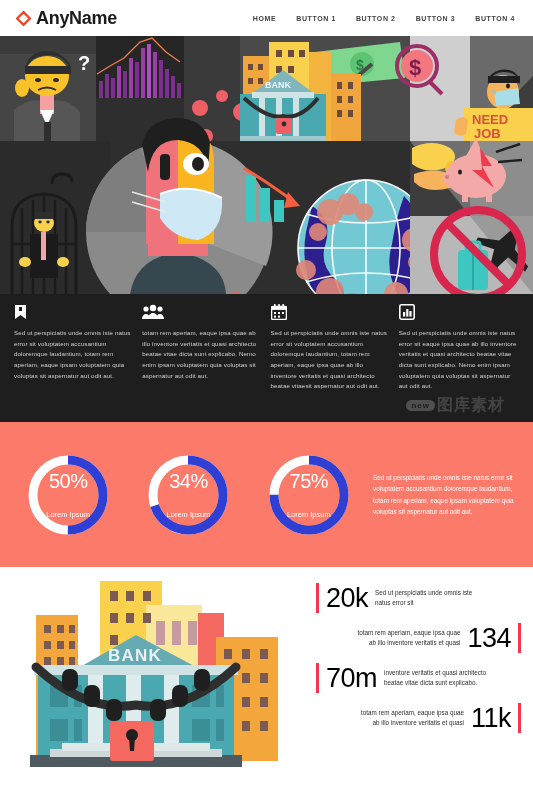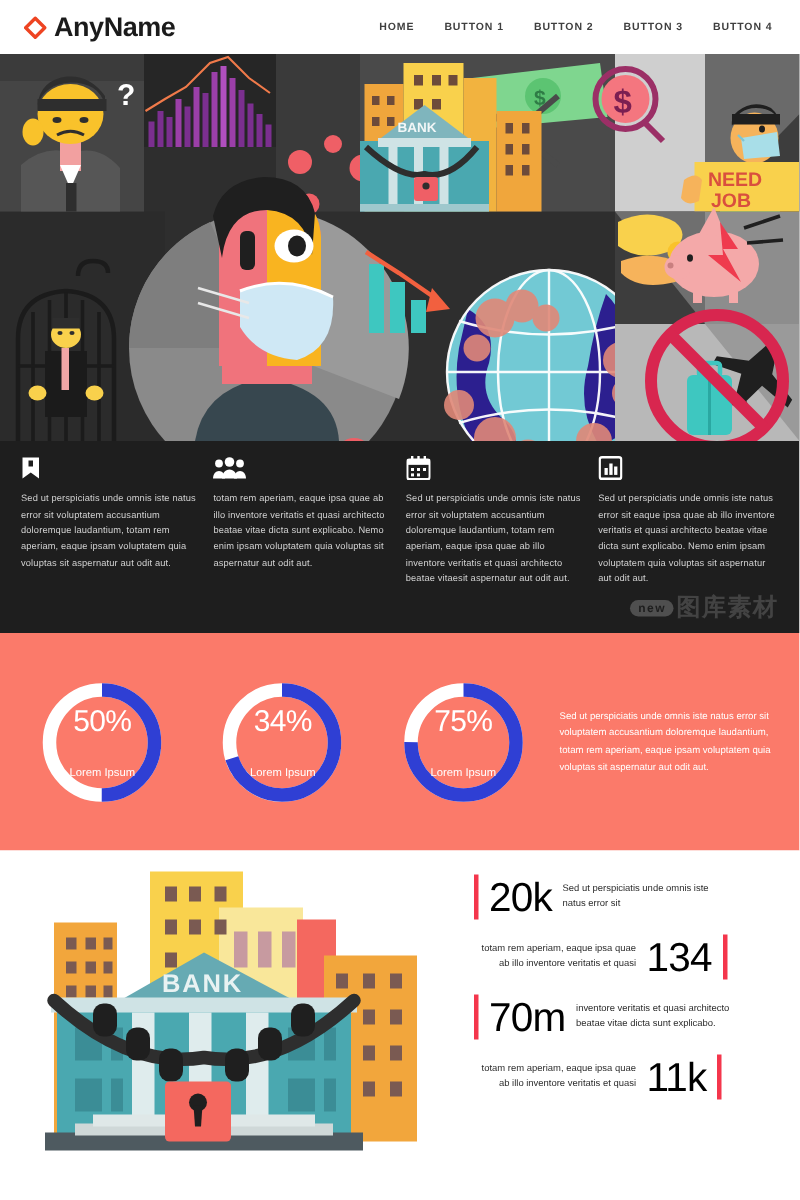--- a/index.html
+++ b/index.html
@@ -36,21 +36,21 @@
     background:#1e1e1e; height:128px; padding:10px 14px 0 14px;
     display:flex; gap:8px; position:relative;
   }
   .feature-col { flex:1 1 0; min-width:0; }
   .feature-icon { height:18px; margin-bottom:6px; color:#fff; }
   .feature-text {
     font-size:6.2px; line-height:1.72; color:#d2d2d2;
     letter-spacing:0.1px;
   }
   .watermark {
-    position:absolute; right:14px; bottom:6px;
+    position:absolute; right:28px; bottom:6px;
     font-size:16px; color:rgba(255,255,255,0.17); font-weight:bold;
     letter-spacing:1px; pointer-events:none;
   }
   .watermark .wm-badge {
     display:inline-block; background:rgba(255,255,255,0.22); color:#1e1e1e;
     border-radius:7px; font-size:8px; padding:1px 5px; vertical-align:middle;
     margin-right:2px;
   }
 
   
@@ -73,21 +73,21 @@
     font-weight:300; margin-bottom:5px;
   }
   .services-text { font-size:6.4px; line-height:1.75; color:#ffffff; }
 
   
   .bottom { height:233px; display:flex; background:#fff; padding: 6px 0 0 0; }
   .bank-illustration { flex:0 0 312px; position:relative; }
   .bank-illustration svg { display:block; }
   .stats { flex:1 1 auto; padding: 10px 12px 0 4px; display:flex; flex-direction:column; gap:10px; }
   .stat-row { display:flex; align-items:center; gap:7px; }
-  .stat-row.right { }
+  .stat-row.right { justify-content:flex-end; }
   .stat-bar { width:3px; height:30px; background:#f4364c; flex:0 0 3px; }
   .stat-num { font-size:27px; color:#000000; font-weight:300; line-height:1; letter-spacing:-0.5px; }
   .stat-txt { font-size:6.3px; line-height:1.65; color:#2c2c2c; max-width:108px; }
   .stat-txt.ta-right { text-align:right; }
 </style>
 </head>
 <body>
 
 <div class="page">
 

